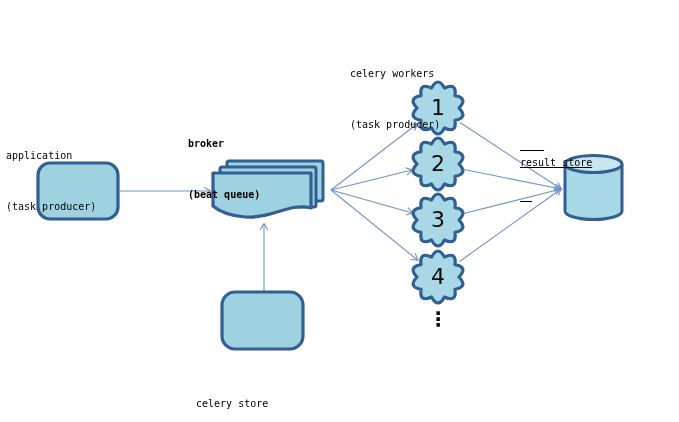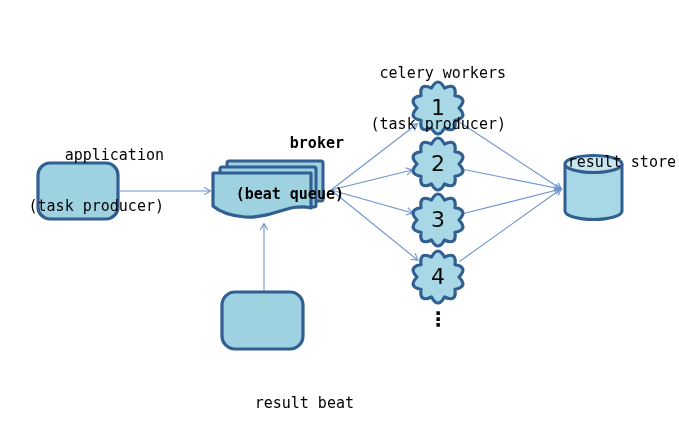--- a/index.html
+++ b/index.html
@@ -15,22 +15,22 @@
     position:relative;
     width:679px;height:422px;
     background:#ffffff;
     overflow:hidden;
     font-family:"DejaVu Sans Mono","Liberation Mono",monospace;
     color:var(--text);
   }
   .stage svg{position:absolute;left:0;top:0;}
   .label{
     position:absolute;
-    text-align:right;
-    font-size:15px;
+    text-align:left;
+    font-size:10px;
     line-height:17px;
     white-space:pre;
   }
   .badge-num{
     position:absolute;
     width:52px;
     text-align:center;
     font-family:"DejaVu Sans","Liberation Sans",sans-serif;
     font-size:22px;
     font-weight:500;
@@ -110,26 +110,26 @@
   <div class="label" style="left:188px;top:101px;width:156px;font-weight:bold;">
     <div>broker</div>
     <div>(beat queue)</div>
   </div>
 
   <div class="label" style="left:350px;top:31px;width:156px;">
     <div>celery workers</div>
     <div>(task producer)</div>
   </div>
 
-  <div class="label" style="left:520px;top:120px;width:156px;">
+  <div class="label" style="left:520px;top:120px;width:156px;text-decoration:underline;">
     <div>result store</div>
   </div>
 
   <div class="label" style="left:196px;top:361px;width:158px;">
-    <div>result beat</div>
+    <div>celery store</div>
     
   </div>
 
   <div class="badge-num" style="left:412px;top:94px;">1</div>
   <div class="badge-num" style="left:412px;top:150px;">2</div>
   <div class="badge-num" style="left:412px;top:206px;">3</div>
   <div class="badge-num" style="left:412px;top:263px;">4</div>
 
   <div class="ellipsis" style="left:412px;top:306px;">⋮</div>
 

